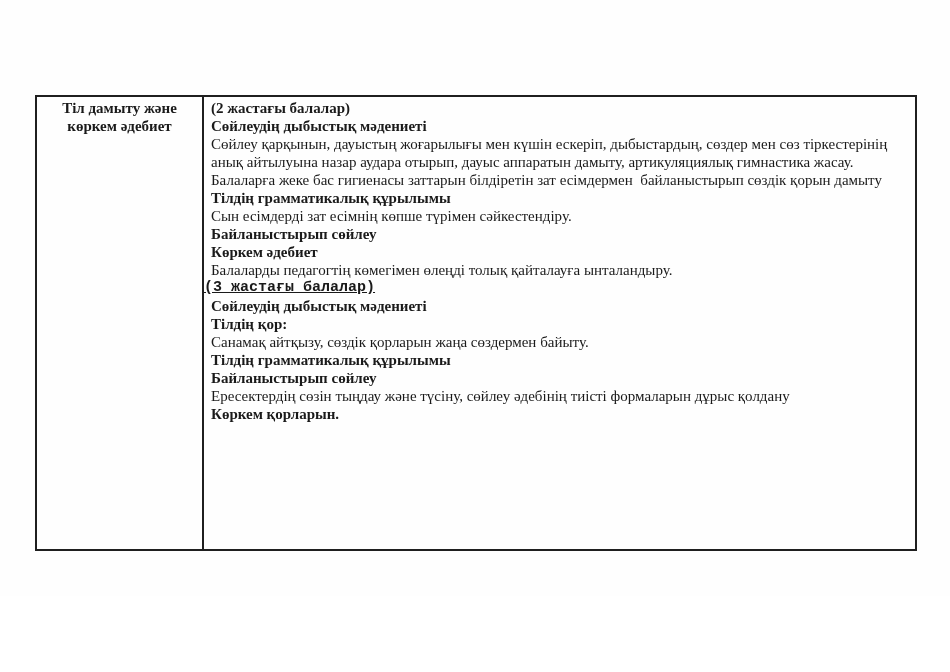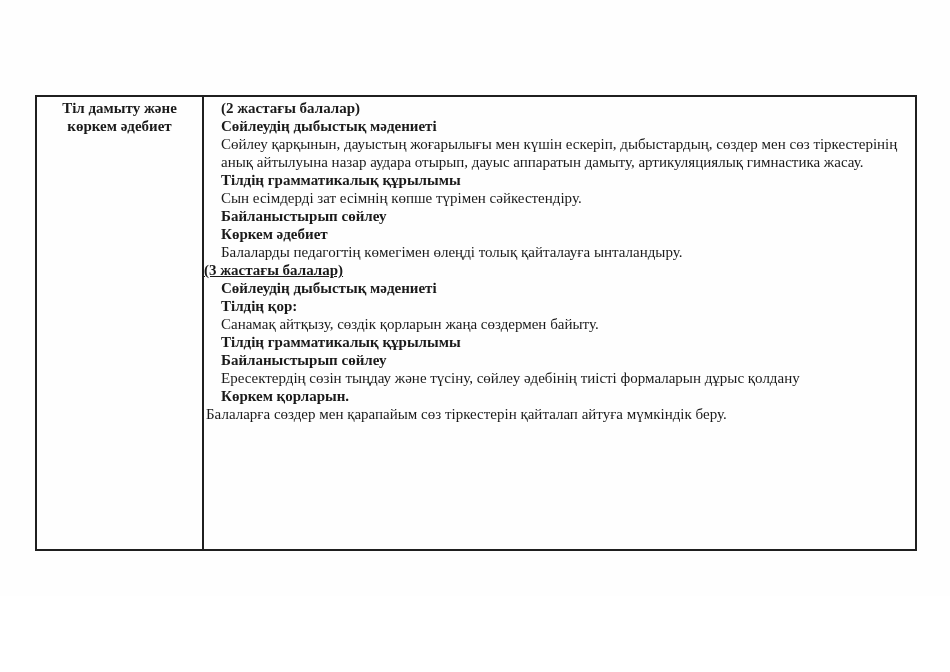--- a/index.html
+++ b/index.html
@@ -40,29 +40,28 @@
   .cell-right {
     flex: 1 1 auto;
     box-sizing: border-box;
     padding: 2px 6px 4px 7px;
   }
   .ln {
     font-size: 15px;
     line-height: 18px;
     white-space: pre-wrap;
     color: #1a1a1a;
-    margin-left: 10px;
   }
   .hline {
     font-size: 15px;
     line-height: 18px;
     color: #1a1a1a;
   }
   .b { font-weight: bold; }
-  .u { text-decoration: underline; }
+  .u { text-decoration: underline; font-family: Liberation Mono, monospace; }
   .o1 { margin-left: -7px; }
   .o2 { margin-left: -5px; }
   .pagenum {
     position: absolute;
     top: 622px;
     left: 0;
     width: 100%;
     text-align: center;
     font-size: 12px;
     line-height: 16px;
@@ -78,33 +77,33 @@
 
     <div class="cell-left">
       <div class="hline b">Тіл дамыту және</div>
       <div class="hline b">көркем әдебиет</div>
     </div>
 
     <div class="cell-right">
       <div class="ln b">(2 жастағы балалар)</div>
       <div class="ln b">Сөйлеудің дыбыстық мәдениеті</div>
       <div class="ln">Сөйлеу қарқынын, дауыстың жоғарылығы мен күшін ескеріп, дыбыстардың, сөздер мен сөз тіркестерінің анық айтылуына назар аудара отырып, дауыс аппаратын дамыту, артикуляциялық гимнастика жасау.</div>
+      <div class="ln">Балаларға жеке бас гигиенасы заттарын білдіретін зат есімдермен  байланыстырып сөздік қорын дамыту</div>
       <div class="ln b">Тілдің грамматикалық құрылымы</div>
       <div class="ln">Сын есімдерді зат есімнің көпше түрімен сәйкестендіру.</div>
       <div class="ln b">Байланыстырып сөйлеу</div>
       <div class="ln b">Көркем әдебиет</div>
       <div class="ln">Балаларды педагогтің көмегімен өлеңді толық қайталауға ынталандыру.</div>
       <div class="ln b u o1">(3 жастағы балалар)</div>
       <div class="ln b">Сөйлеудің дыбыстық мәдениеті</div>
       <div class="ln b">Тілдің қор:</div>
       <div class="ln">Санамақ айтқызу, сөздік қорларын жаңа сөздермен байыту.</div>
       <div class="ln b">Тілдің грамматикалық құрылымы</div>
       <div class="ln b">Байланыстырып сөйлеу</div>
       <div class="ln">Ересектердің сөзін тыңдау және түсіну, сөйлеу әдебінің тиісті формаларын дұрыс қолдану</div>
       <div class="ln b">Көркем қорларын.</div>
-      <div class="ln o2">Балаларға сөздер мен қарапайым сөз тіркестерін қайталап айтуға мүмкіндік беру.</div>
     </div>
 
   </div>
 
   <div class="pagenum">31</div>
 
 </div>
 
 </body></html>

